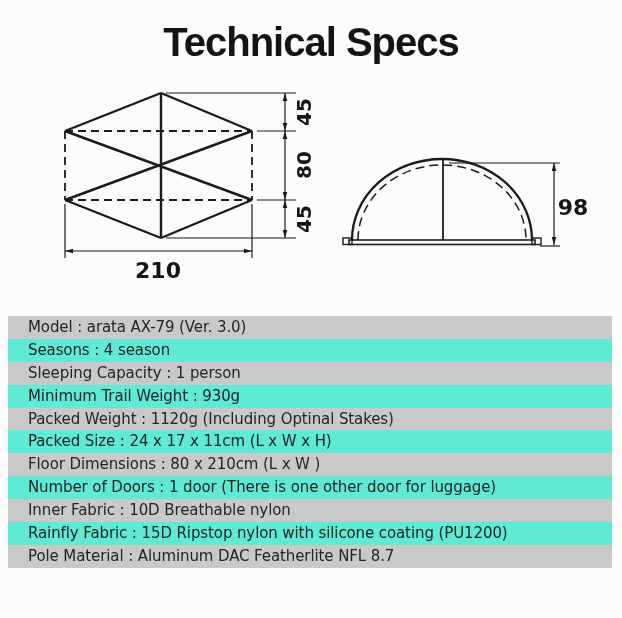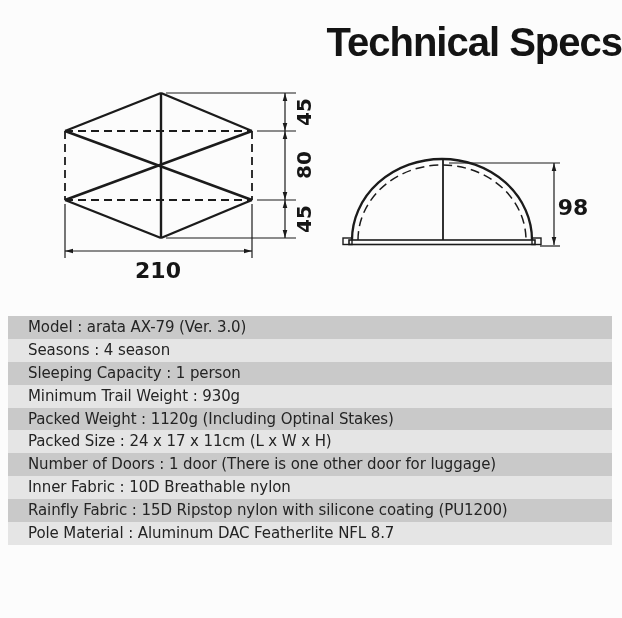--- a/index.html
+++ b/index.html
@@ -4,32 +4,32 @@
 <style>
   html,body{margin:0;padding:0;}
   body{
     width:622px;height:618px;background:#fcfcfc;
     font-family:"DejaVu Sans","Liberation Sans",sans-serif;
     color:#1b1b1b;overflow:hidden;
   }
   #page{position:relative;width:622px;height:618px;}
   .title{
     position:absolute;left:0;top:20px;width:622px;
-    text-align:right;font-size:40px;font-weight:700;letter-spacing:-1px;
+    text-align:center;font-size:40px;font-weight:700;letter-spacing:-1px;
     color:#141414;
     font-family:"Liberation Sans","DejaVu Sans",sans-serif;
   }
   .diagrams{position:absolute;left:0;top:78px;width:622px;height:210px;}
   .specs{
     position:absolute;left:8px;top:292px;width:604px;margin-top:24px;
   }
   .spec-row{
     height:22.9px;line-height:23px;
     padding-left:20px;font-size:15px;letter-spacing:-0.1px;
-    color:#242424;background:#e5e5e5;
+    color:#242424;background:#5eead4;
     white-space:nowrap;overflow:hidden;
   }
   .spec-row:nth-child(odd){background:#c9c9c9;}
   svg text{
     font-family:"DejaVu Sans","Liberation Sans",sans-serif;
     font-weight:bold;fill:#161616;
   }
   .dim-num{font-size:20px;}
   .dim-num-lg{font-size:22px;}
 </style>
@@ -118,19 +118,20 @@
     </svg>
   </div>
 
   <div class="specs">
     <div class="spec-row">Model : arata AX-79 (Ver. 3.0)</div>
     <div class="spec-row">Seasons : 4 season</div>
     <div class="spec-row">Sleeping Capacity : 1 person</div>
     <div class="spec-row">Minimum Trail Weight : 930g</div>
     <div class="spec-row">Packed Weight : 1120g (Including Optinal Stakes)</div>
     <div class="spec-row">Packed Size : 24 x 17 x 11cm (L x W x H)</div>
+    <div class="spec-row">Floor Dimensions : 80 x 210cm (L x W )</div>
     <div class="spec-row">Number of Doors : 1 door (There is one other door for luggage)</div>
     <div class="spec-row">Inner Fabric : 10D Breathable nylon</div>
     <div class="spec-row">Rainfly Fabric : 15D Ripstop nylon with silicone coating (PU1200)</div>
     <div class="spec-row">Pole Material : Aluminum DAC Featherlite NFL 8.7</div>
   </div>
 
 </div>
 
 </body></html>

